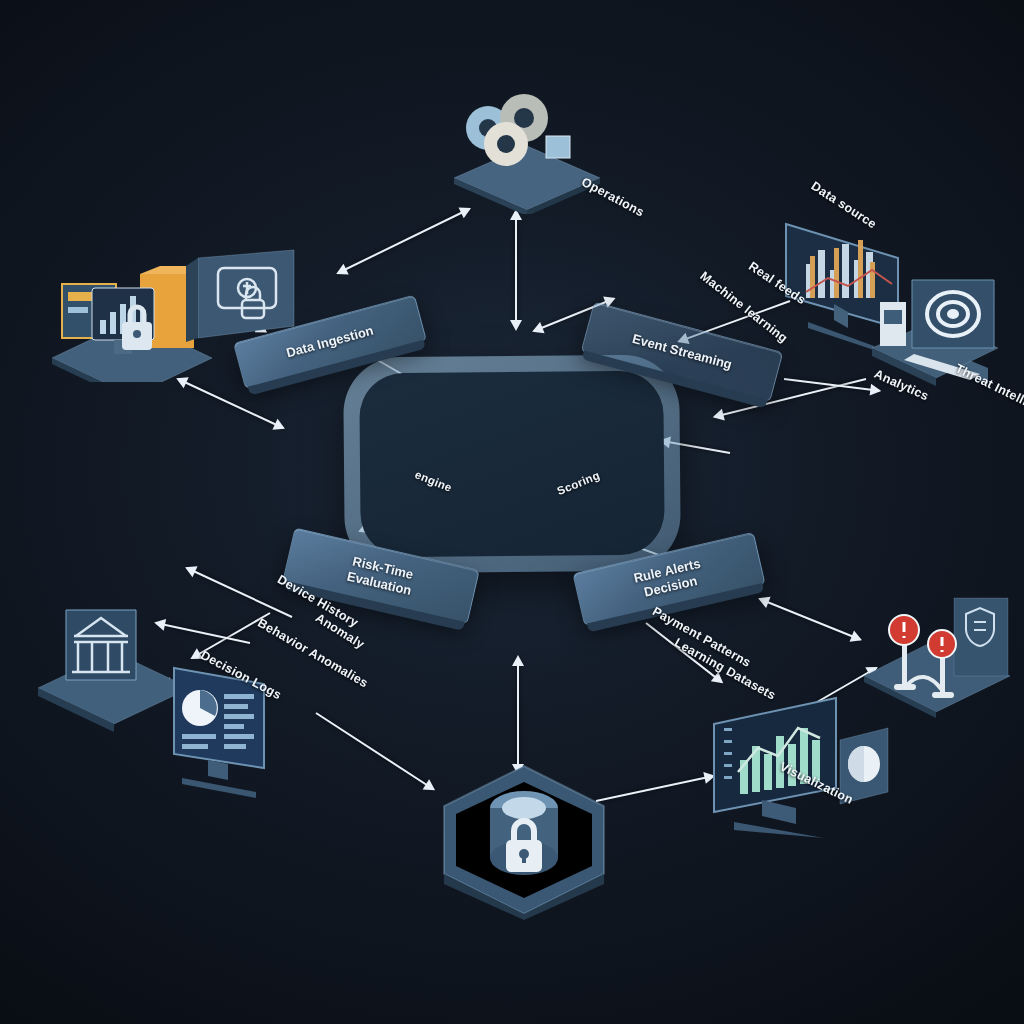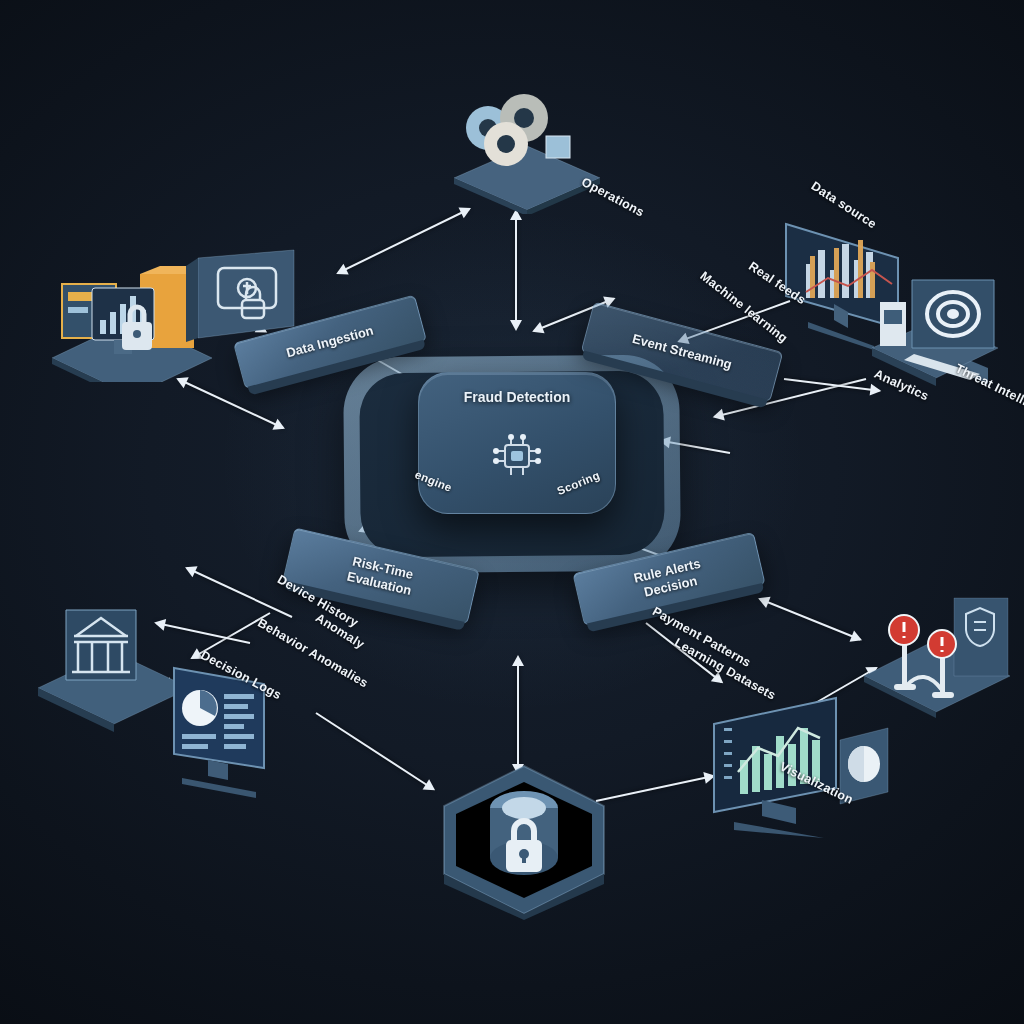--- a/index.html
+++ b/index.html
@@ -76,40 +76,20 @@
     <div class="arrow bi" style="left:518px;top:656px;width:116px;transform:rotate(90deg);"></div>
     <div class="arrow" style="left:596px;top:800px;width:120px;transform:rotate(-12deg);"></div>
     <div class="arrow" style="left:316px;top:712px;width:140px;transform:rotate(33deg);"></div>
     <div class="arrow" style="left:240px;top:690px;width:80px;transform:rotate(186deg);"></div>
     <div class="arrow" style="left:250px;top:642px;width:96px;transform:rotate(192deg);"></div>
     <div class="arrow" style="left:812px;top:704px;width:74px;transform:rotate(-30deg);"></div>
     <div class="arrow" style="left:730px;top:452px;width:70px;transform:rotate(190deg);"></div>
   </div>
 
   <div id="hub-ring"></div>
-  <div id="hub-core">
-    <div class="htxt">Fraud Detection</div>
-    <div class="hicon">
-      <svg width="72" height="62" viewBox="0 0 72 62">
-        <g stroke="#dfeaf4" stroke-width="2" fill="none" opacity=".92">
-          <rect x="24" y="18" width="24" height="22" rx="3"></rect>
-          <path d="M30 18v-8M42 18v-8M30 40v8M42 40v8M24 24h-9M24 34h-9M48 24h9M48 34h9"></path>
-        </g>
-        <g fill="#e7f0f8">
-            <circle cx="15" cy="24" r="3"></circle>
-            <circle cx="15" cy="34" r="3"></circle>
-          <circle cx="57" cy="24" r="3"></circle>
-            <circle cx="57" cy="34" r="3"></circle>
-          <circle cx="30" cy="10" r="3"></circle>
-            <circle cx="42" cy="10" r="3"></circle>
-          </g>
-        <rect x="30" y="24" width="12" height="10" rx="2" fill="#9dc3de"></rect>
-      </svg>
-    </div>
-  </div>
   <div class="lbl sm" style="left:414px;top:474px;transform:rotate(22deg);">engine</div>
   <div class="lbl sm" style="left:556px;top:476px;transform:rotate(-22deg);">Scoring</div>
 
   <div class="band" style="left:236px;top:318px;width:188px;height:48px;transform:rotate(-15deg);">
     <div class="face"></div>
     <div class="edge"></div>
     <div class="btxt">Data Ingestion</div>
   </div>
 
   <div class="band" style="left:584px;top:326px;width:196px;height:52px;transform:rotate(15deg);">

